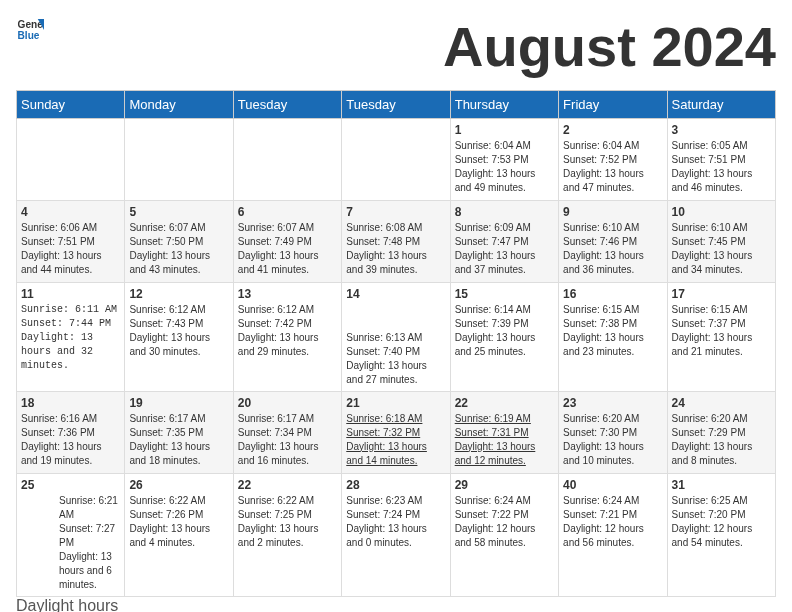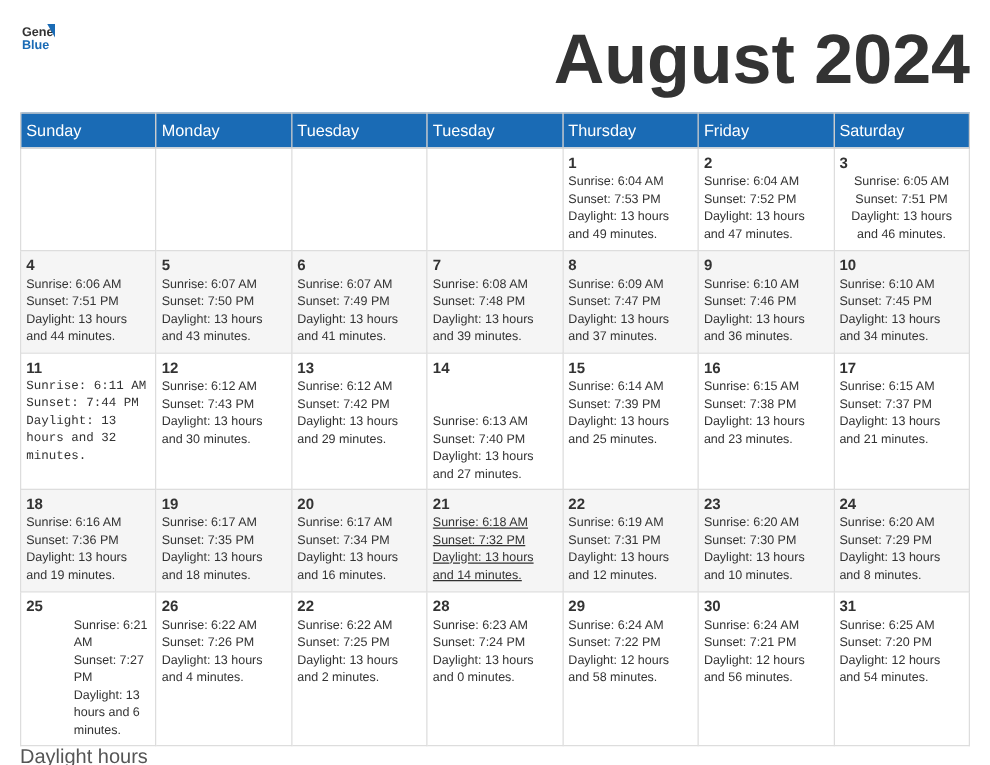--- a/index.html
+++ b/index.html
@@ -125,21 +125,21 @@
 Daylight: 13 hours and 49 minutes.</div>
         </td>
         <td>
           <span class="day-num">2</span>
           <div class="day-info" style="white-space: pre-line;">Sunrise: 6:04 AM
 Sunset: 7:52 PM
 Daylight: 13 hours and 47 minutes.</div>
         </td>
         <td>
           <span class="day-num">3</span>
-          <div class="day-info" style="white-space: pre-line; text-align: center;">Sunrise: 6:05 AM
+          <div class="day-info" style="white-space: pre-line;">Sunrise: 6:05 AM
 Sunset: 7:51 PM
 Daylight: 13 hours and 46 minutes.</div>
         </td>
       </tr>
       <tr>
         <td>
           <span class="day-num">4</span>
           <div class="day-info" style="white-space: pre-line;">Sunrise: 6:06 AM
 Sunset: 7:51 PM
 Daylight: 13 hours and 44 minutes.</div>
@@ -245,21 +245,21 @@
 Daylight: 13 hours and 16 minutes.</div>
         </td>
         <td>
           <span class="day-num">21</span>
           <div class="day-info" style="white-space: pre-line; text-decoration: underline;">Sunrise: 6:18 AM
 Sunset: 7:32 PM
 Daylight: 13 hours and 14 minutes.</div>
         </td>
         <td>
           <span class="day-num">22</span>
-          <div class="day-info" style="white-space: pre-line;">Sunrise: 6:19 AM
+          <div class="day-info" style="white-space: pre-line; text-decoration: underline;">Sunrise: 6:19 AM
 Sunset: 7:31 PM
 Daylight: 13 hours and 12 minutes.</div>
         </td>
         <td>
           <span class="day-num">23</span>
           <div class="day-info" style="white-space: pre-line;">Sunrise: 6:20 AM
 Sunset: 7:30 PM
 Daylight: 13 hours and 10 minutes.</div>
         </td>
         <td>
@@ -294,21 +294,21 @@
 Sunset: 7:24 PM
 Daylight: 13 hours and 0 minutes.</div>
         </td>
         <td>
           <span class="day-num">29</span>
           <div class="day-info" style="white-space: pre-line;">Sunrise: 6:24 AM
 Sunset: 7:22 PM
 Daylight: 12 hours and 58 minutes.</div>
         </td>
         <td>
-          <span class="day-num">30</span>
+          <span class="day-num">40</span>
           <div class="day-info" style="white-space: pre-line;">Sunrise: 6:24 AM
 Sunset: 7:21 PM
 Daylight: 12 hours and 56 minutes.</div>
         </td>
         <td>
           <span class="day-num">31</span>
           <div class="day-info" style="white-space: pre-line;">Sunrise: 6:25 AM
 Sunset: 7:20 PM
 Daylight: 12 hours and 54 minutes.</div>
         </td>

